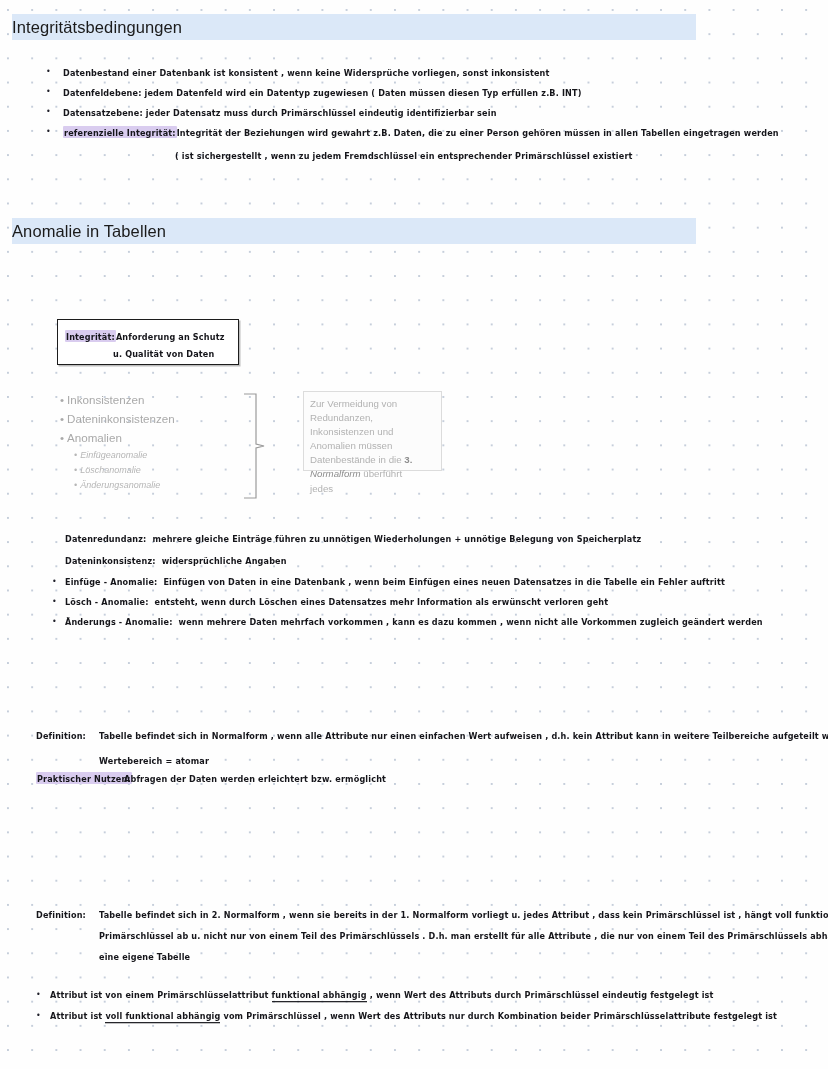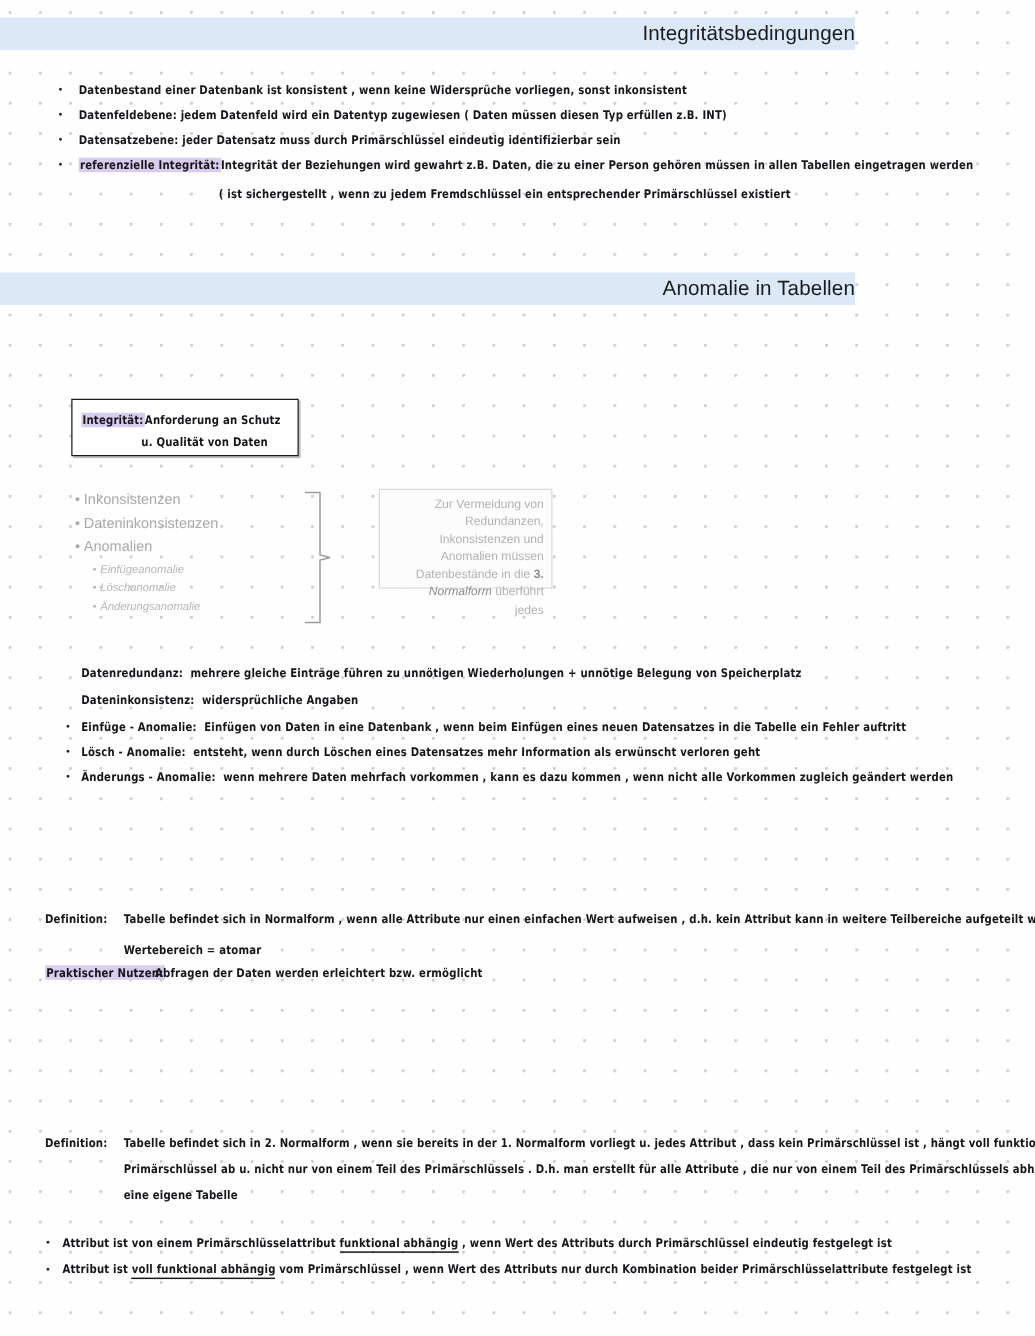--- a/index.html
+++ b/index.html
@@ -22,27 +22,27 @@
     
     background-image:
       radial-gradient(circle at 1px 1px, rgba(120,140,170,0.42) 1.05px, rgba(0,0,0,0) 1.4px);
     background-size: 24.2px 24.2px;
     background-position: 7px 9px;
   }
 
   
   .band {
     position: absolute;
-    left: 0;
+    left: 12px;
     width: 684px;
     height: 26px;
     background: #dbe8f8;
     display: flex;
     align-items: center;
-    justify-content: flex-end;
+    justify-content: flex-start;
   }
   .band .band-title {
     font-family: "Liberation Sans", sans-serif;
     font-size: 16.5px;
     font-weight: 400;
     color: #1b1b1b;
     letter-spacing: 0.1px;
     white-space: nowrap;
   }
 
@@ -132,22 +132,22 @@
 
   #grey-box {
     position: absolute;
     left: 243px;
     top: 1px;
     width: 139px;
     height: 80px;
     border: 1px solid #dcdcdc;
     background: #fcfcfc;
     box-sizing: border-box;
-    padding: 5px 6px 0 18px;
-    text-align: right;
+    padding: 5px 6px 0 6px;
+    text-align: left;
   }
   #grey-box .gtext {
     font-family: "Liberation Sans", sans-serif;
     font-size: 9.7px;
     line-height: 14.1px;
     color: #b2b2b2;
   }
   #grey-box .em {
     font-style: italic;
     font-weight: 400;

